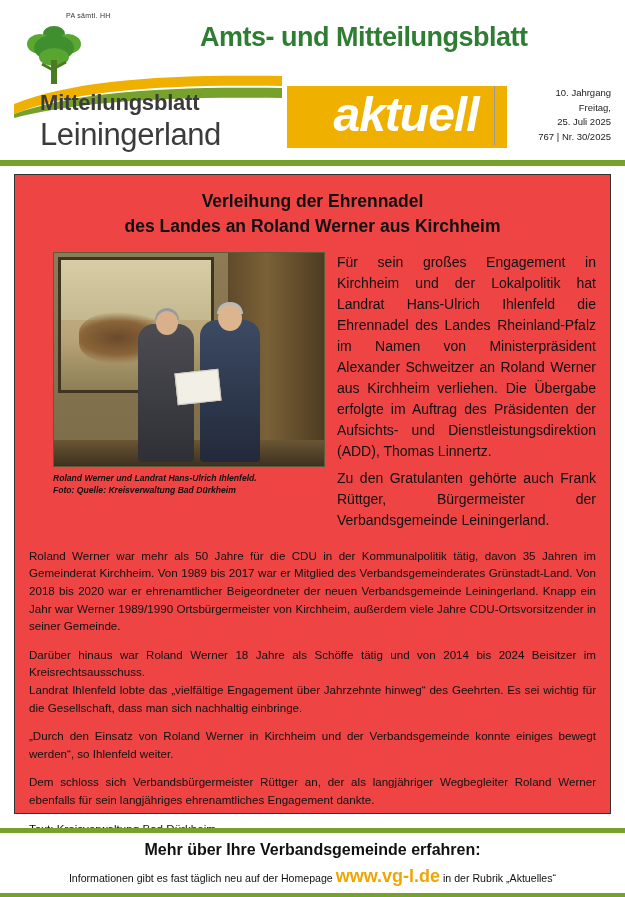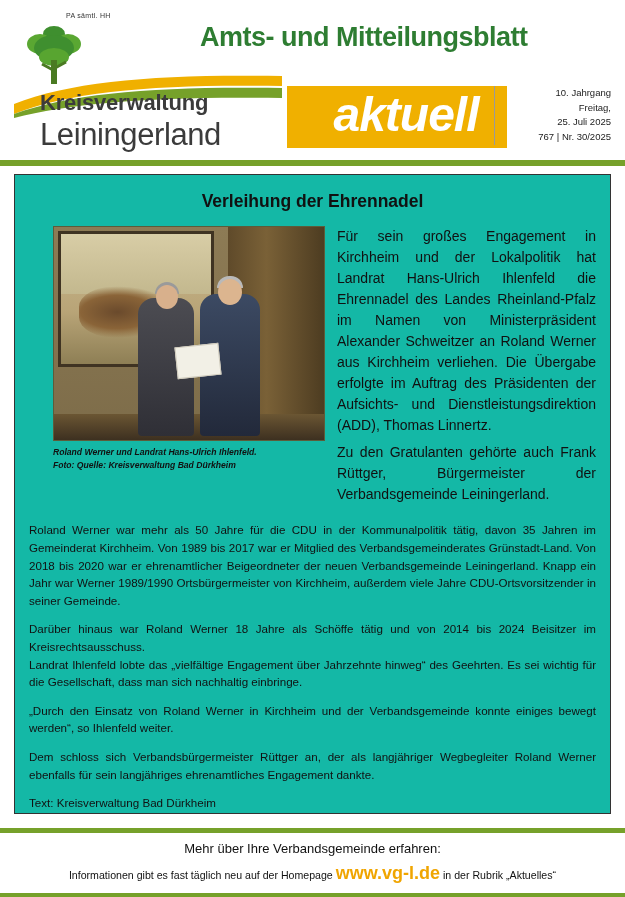--- a/index.html
+++ b/index.html
@@ -65,21 +65,21 @@
   }
   .issue-info .line{white-space:nowrap;}
   .green-rule{
     position:absolute;left:0;top:160px;width:625px;height:6px;background:#76a12a;
   }
 
   
   .panel{
     position:absolute;left:14px;top:174px;
     width:597px;height:640px;
-    background:#14b8a6;
+    background:#ef4444;
     border:1.5px solid #333;
     box-sizing:border-box;
     padding:10px 14px 8px 14px;
   }
   .headline{
     text-align:center;
     font-size:17.5px;font-weight:bold;color:#111;
     line-height:1.45;
     margin:4px 0 12px 0;
   }
@@ -172,21 +172,21 @@
 
   
   .footer-rule{
     position:absolute;left:0;top:828px;width:625px;height:5px;background:#76a12a;
   }
   .footer{
     position:absolute;left:0;top:833px;width:625px;height:64px;
     background:#ffffff;text-align:center;
   }
   .footer-h{
-    margin-top:8px;font-size:13px;font-weight:normal;color:#111;
+    margin-top:8px;font-size:16px;font-weight:bold;color:#111;
   }
   .footer-line{
     margin-top:7px;font-size:10.6px;color:#111;
   }
   .www{
     font-size:18px;font-weight:bold;color:#f0a500;
     letter-spacing:0px;
   }
   .footer-bottom-rule{
     position:absolute;left:0;bottom:0;width:625px;height:4px;background:#76a12a;
@@ -208,21 +208,21 @@
       <ellipse cx="32" cy="24" rx="20" ry="13" fill="#3f8f2f"></ellipse>
       <ellipse cx="32" cy="33" rx="15" ry="9" fill="#58a530"></ellipse>
       <rect x="29" y="36" width="6" height="24" fill="#4a7a22"></rect>
       <path d="M31 46 L20 40 M33 44 L44 38" stroke="#4a7a22" stroke-width="3" fill="none"></path>
     </svg>
 
     <svg class="swoosh" viewBox="0 0 268 44" preserveAspectRatio="none">
       <path d="M0 30 C60 6 150 0 268 2 L268 12 C150 10 60 16 0 40 Z" fill="#f0b000"></path>
       <path d="M0 40 C60 18 150 12 268 14 L268 24 C150 22 60 28 0 44 Z" fill="#76a12a"></path>
     </svg>
-    <div class="vg-text">Kreisverwaltung</div>
+    <div class="vg-text">Mitteilungsblatt</div>
     <div class="ll-text">Leiningerland</div>
   </div>
 
   <div class="title-top">Amts- und Mitteilungsblatt</div>
 
   <div class="aktuell-bar">
     <span>aktuell</span>
   </div>
 
   <div class="issue-info">
@@ -232,20 +232,21 @@
     <div class="line">767 | Nr. 30/2025</div>
   </div>
 
   <div class="green-rule"></div>
 </div>
 
 <div class="panel">
 
   <div class="headline">
     <div>Verleihung der Ehrennadel</div>
+    <div>des Landes an Roland Werner aus Kirchheim</div>
   </div>
 
   <div class="top-row">
 
     <div class="photo-wrap">
       <div class="photo">
         <div class="ph-wall"></div>
         <div class="ph-painting">
           <div class="ph-sky"></div>
           <div class="ph-horse"></div>

